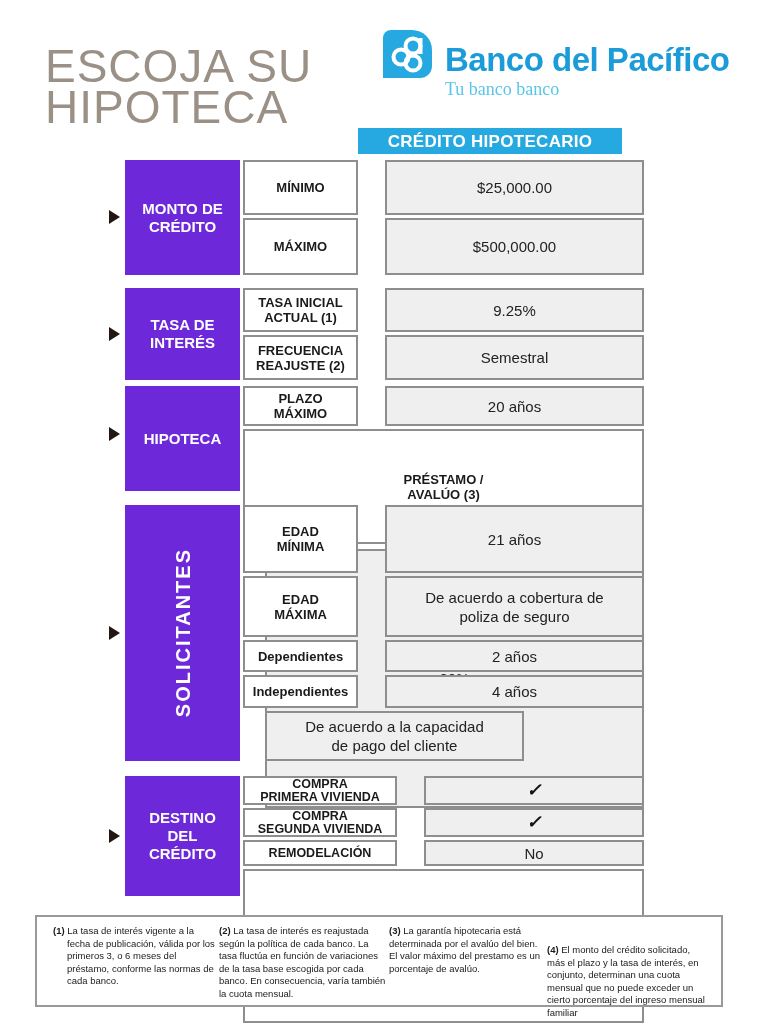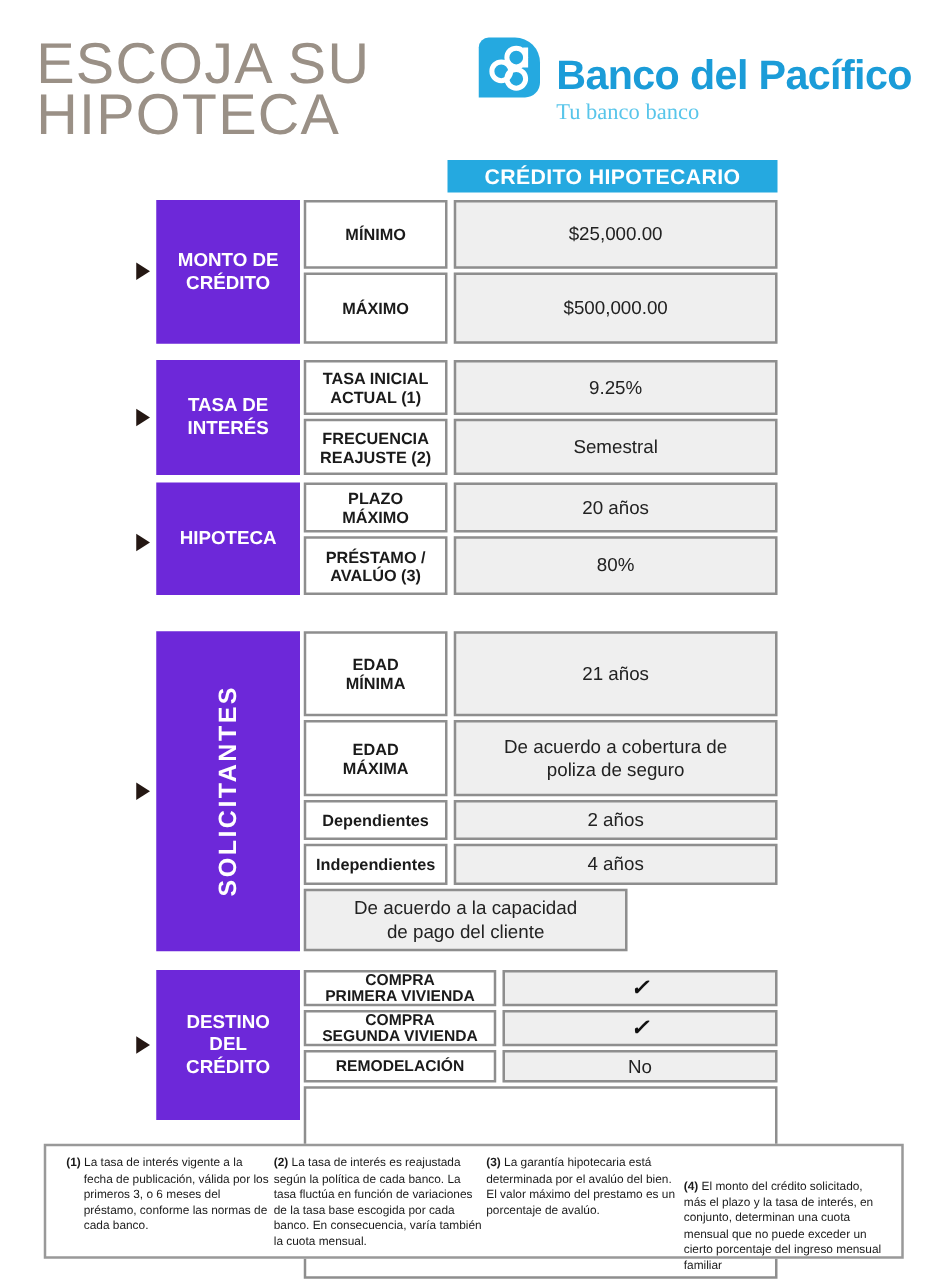--- a/index.html
+++ b/index.html
@@ -3,21 +3,21 @@
 <meta charset="utf-8">
 <style>
   html,body{margin:0;padding:0;background:#fff;}
   .canvas{
     position:relative;width:757px;height:1024px;background:#ffffff;
     font-family:"Liberation Sans",sans-serif;overflow:hidden;
   }
 
   
   .page-title{
-    position:absolute;left:29px;top:30px;margin:0;
+    position:absolute;left:29px;top:30px;margin:16px;
     font-size:46px;line-height:41px;font-weight:400;letter-spacing:1px;
     color:#9A9086;
   }
   .page-title span{display:block;}
 
   .logo-mark{
     position:absolute;left:383px;top:30px;width:49px;height:48px;
     background:#25A9E0;border-radius:8px 20px 12px 0;
   }
   .logo-mark svg{position:absolute;left:0;top:0;}
@@ -62,30 +62,30 @@
   .cell{
     box-sizing:border-box;border:2px solid #8E8E8E;
     display:flex;align-items:center;justify-content:center;text-align:center;
   }
   .label-cell{
     flex:0 0 115px;background:#fff;color:#1a1a1a;
     font-weight:bold;font-size:13px;line-height:15px;white-space:pre-line;
   }
   .value-cell{
     flex:0 0 259px;background:#EFEFEF;color:#222;
-    font-size:15px;line-height:19px;white-space:pre-line;
+    font-size:15px;line-height:19px;white-space:pre-line;margin-left:22px;
   }
   .value-cell.check{font-size:18px;font-weight:bold;font-style:italic;color:#111;}
 
   .sec-monto .row:nth-child(1){height:55px;}
   .sec-monto .row:nth-child(2){height:57px;}
   .sec-tasa .row:nth-child(1){height:44px;}
   .sec-tasa .row:nth-child(2){height:45px;}
   .sec-hipoteca .row:nth-child(1){height:40px;}
-  .sec-hipoteca .row:nth-child(2){height:47px;}
+  .sec-hipoteca .row:nth-child(2){height:62px;flex-direction:column;}
   .sec-solicitantes .row:nth-child(1){height:68px;}
   .sec-solicitantes .row:nth-child(2){height:61px;}
   .sec-solicitantes .row:nth-child(3){height:32px;}
   .sec-solicitantes .row:nth-child(4){height:33px;}
   .sec-solicitantes .row:nth-child(5){height:50px;}
   .sec-destino .row{height:29px;}
   .sec-destino .row:nth-child(3){height:26px;}
   .sec-destino .row:nth-child(4){height:27px;flex-direction:column;}
   .sec-destino .label-cell{flex:0 0 154px;font-size:12.5px;line-height:13px;}
   .sec-destino .value-cell{flex:0 0 220px;}

